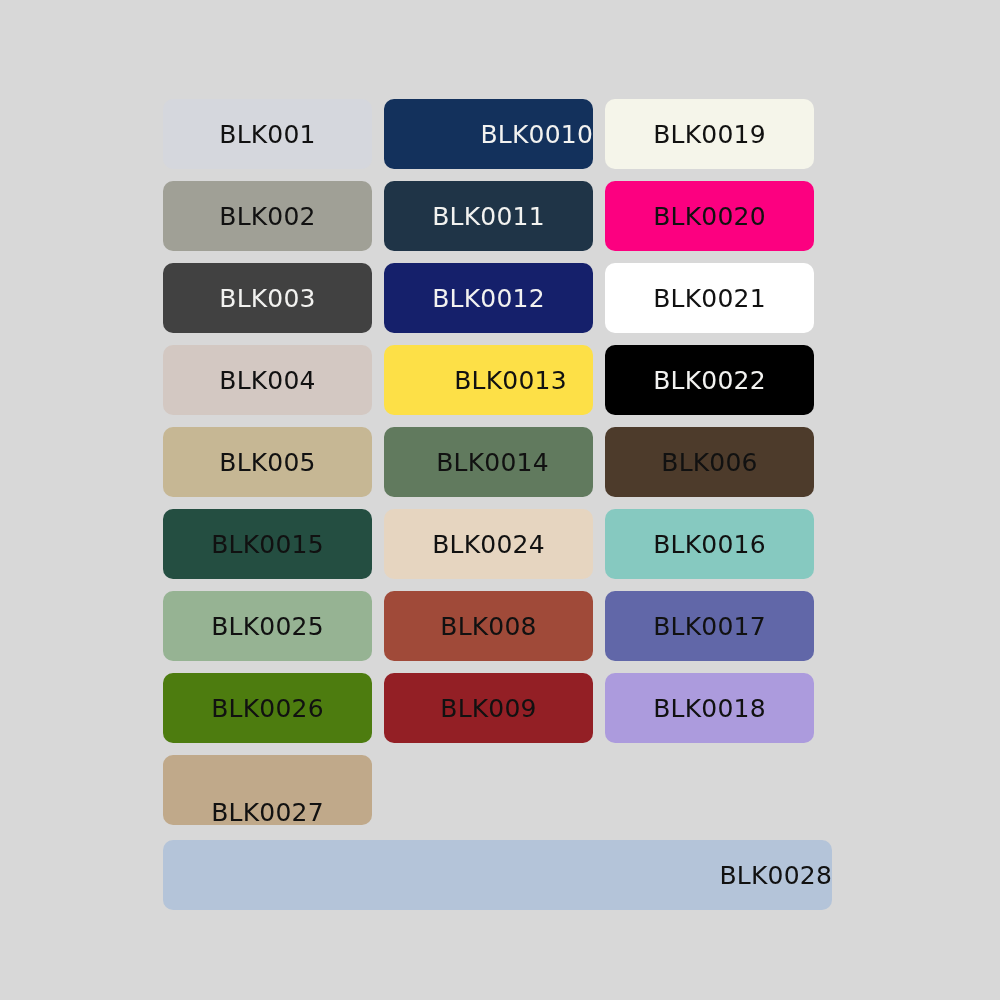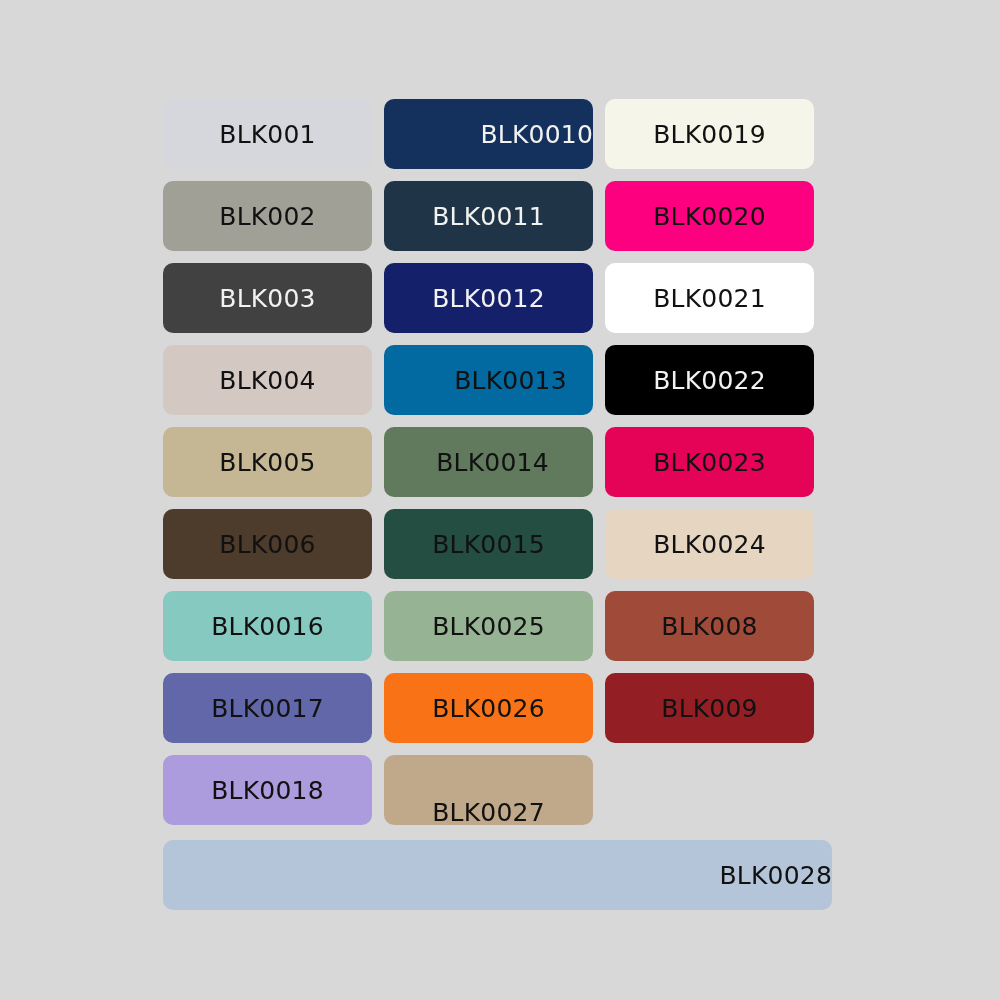--- a/index.html
+++ b/index.html
@@ -92,34 +92,31 @@
       </div>
       <div class="swatch" style="background: rgb(21, 32, 107);">
         <span class="swatch-label" style="color: rgb(242, 242, 240);">BLK0012</span>
       </div>
       <div class="swatch" style="background: rgb(255, 255, 255);">
         <span class="swatch-label" style="color: rgb(17, 17, 17);">BLK0021</span>
       </div>
       <div class="swatch" style="background: rgb(211, 200, 194);">
         <span class="swatch-label" style="color: rgb(17, 17, 17);">BLK004</span>
       </div>
-      <div class="swatch" style="background: #0369a1; padding-left: 44px;">
+      <div class="swatch" style="background: #fde047; padding-left: 44px;">
         <span class="swatch-label" style="color: rgb(17, 17, 17);">BLK0013</span>
       </div>
       <div class="swatch" style="background: rgb(0, 0, 0);">
         <span class="swatch-label" style="color: rgb(242, 242, 240);">BLK0022</span>
       </div>
       <div class="swatch" style="background: rgb(198, 183, 148);">
         <span class="swatch-label" style="color: rgb(17, 17, 17);">BLK005</span>
       </div>
       <div class="swatch" style="background: rgb(97, 122, 94); padding-left: 8px;">
         <span class="swatch-label" style="color: rgb(17, 17, 17);">BLK0014</span>
-      </div>
-      <div class="swatch" style="background: rgb(228, 3, 86);">
-        <span class="swatch-label" style="color: rgb(17, 17, 17);">BLK0023</span>
       </div>
       <div class="swatch" style="background: rgb(77, 59, 43);">
         <span class="swatch-label" style="color: rgb(17, 17, 17);">BLK006</span>
       </div>
       <div class="swatch" style="background: rgb(36, 78, 65);">
         <span class="swatch-label" style="color: rgb(17, 17, 17);">BLK0015</span>
       </div>
       <div class="swatch" style="background: rgb(230, 213, 192);">
         <span class="swatch-label" style="color: rgb(17, 17, 17);">BLK0024</span>
       </div>
@@ -128,21 +125,21 @@
       </div>
       <div class="swatch" style="background: rgb(150, 179, 147);">
         <span class="swatch-label" style="color: rgb(17, 17, 17);">BLK0025</span>
       </div>
       <div class="swatch" style="background: rgb(160, 74, 57);">
         <span class="swatch-label" style="color: rgb(17, 17, 17);">BLK008</span>
       </div>
       <div class="swatch" style="background: rgb(97, 103, 168);">
         <span class="swatch-label" style="color: rgb(17, 17, 17);">BLK0017</span>
       </div>
-      <div class="swatch" style="background: #f97316;">
+      <div class="swatch" style="background: #4d7c0f;">
         <span class="swatch-label" style="color: rgb(17, 17, 17);">BLK0026</span>
       </div>
       <div class="swatch" style="background: rgb(147, 31, 37);">
         <span class="swatch-label" style="color: rgb(17, 17, 17);">BLK009</span>
       </div>
       <div class="swatch" style="background: rgb(172, 155, 221);">
         <span class="swatch-label" style="color: rgb(17, 17, 17);">BLK0018</span>
       </div>
       <div class="swatch" style="background: rgb(192, 169, 138);">
         <span class="swatch-label" style="color: rgb(17, 17, 17); margin-top: 44px;">BLK0027</span>

